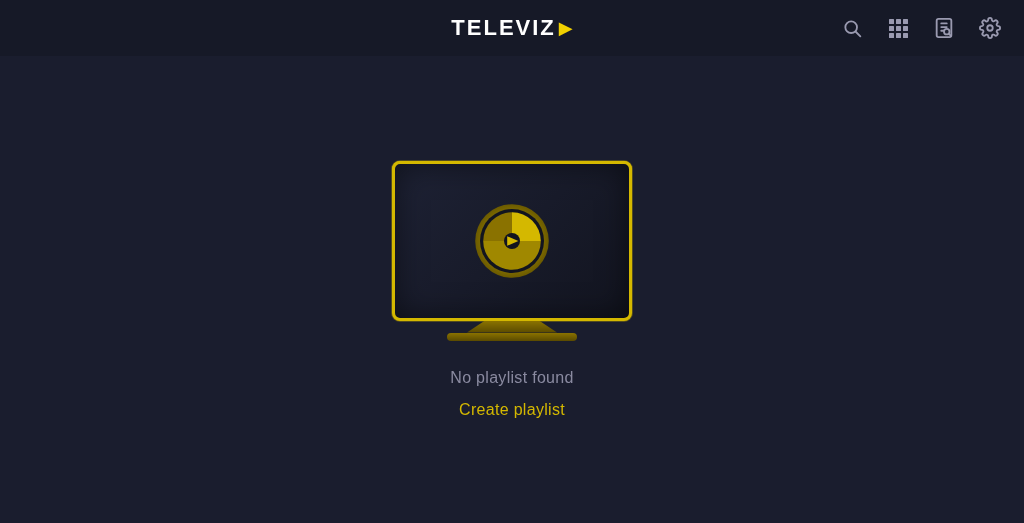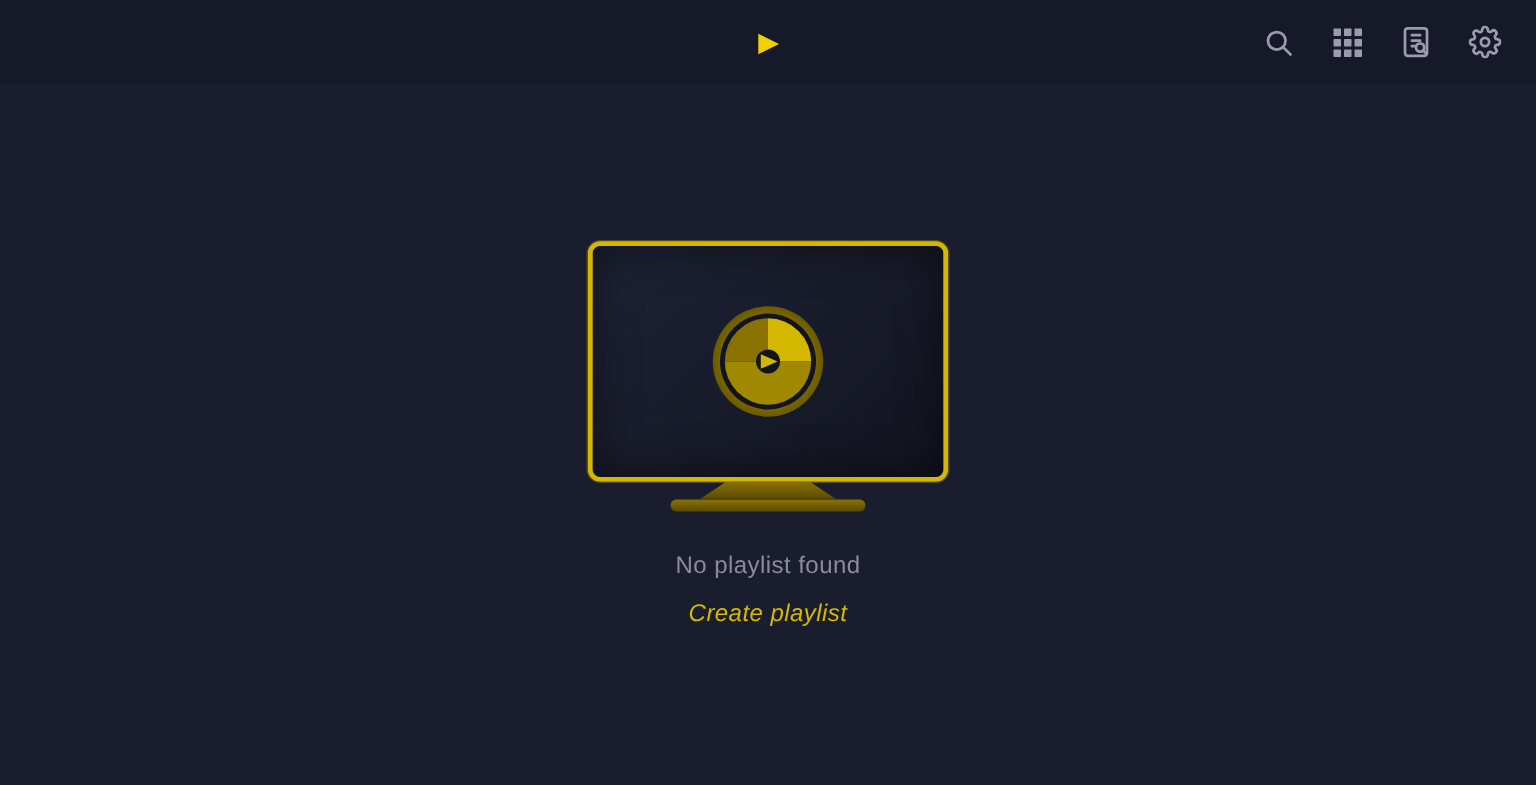--- a/index.html
+++ b/index.html
@@ -150,34 +150,34 @@
       text-align: center;
     }
 
     
     .create-playlist-link {
       color: #d4b800;
       font-size: 16px;
       cursor: pointer;
       text-decoration: none;
       letter-spacing: 0.3px;
-      font-style: italic;
     }
 
     
     .logo-svg {
       width: 80px;
       height: 80px;
     }
   </style>
 </head>
 <body>
 
 <header class="header">
   <div class="header-logo">
+    <span class="logo-text">TELEVIZ</span>
     <span class="logo-play-icon">▶</span>
   </div>
 
   <div class="header-icons">
 
     <div class="header-icon">
       <svg width="20" height="20" viewBox="0 0 24 24" fill="none" stroke="#9a9ab0" stroke-width="2.2" stroke-linecap="round" stroke-linejoin="round">
         <circle cx="11" cy="11" r="7"></circle>
         <line x1="16.5" y1="16.5" x2="22" y2="22"></line>
       </svg>

